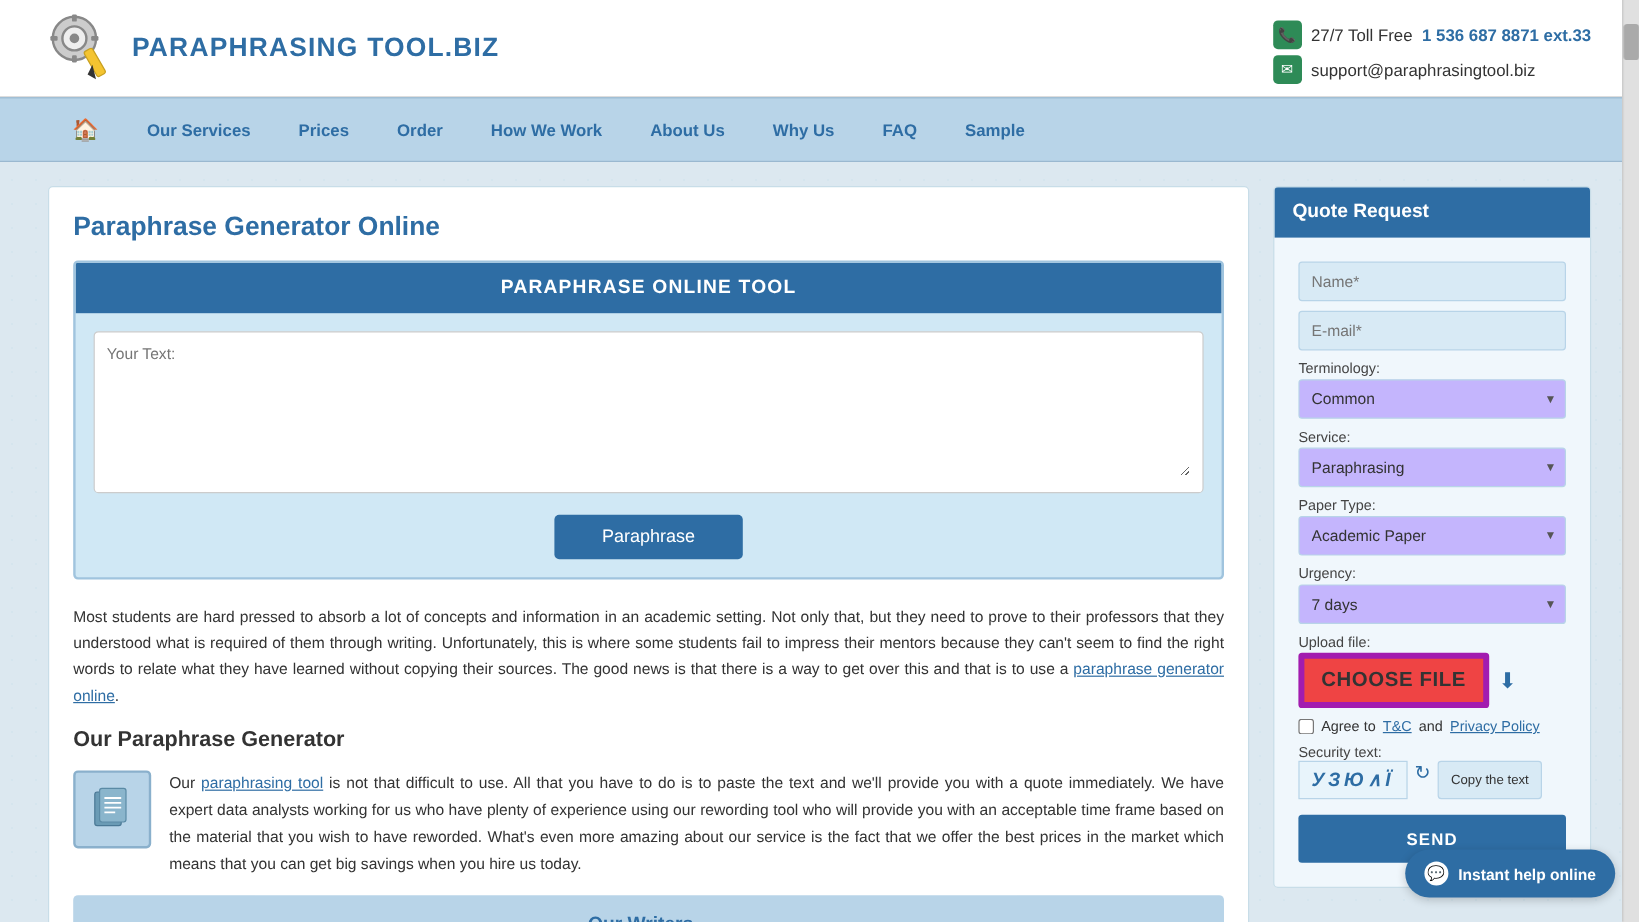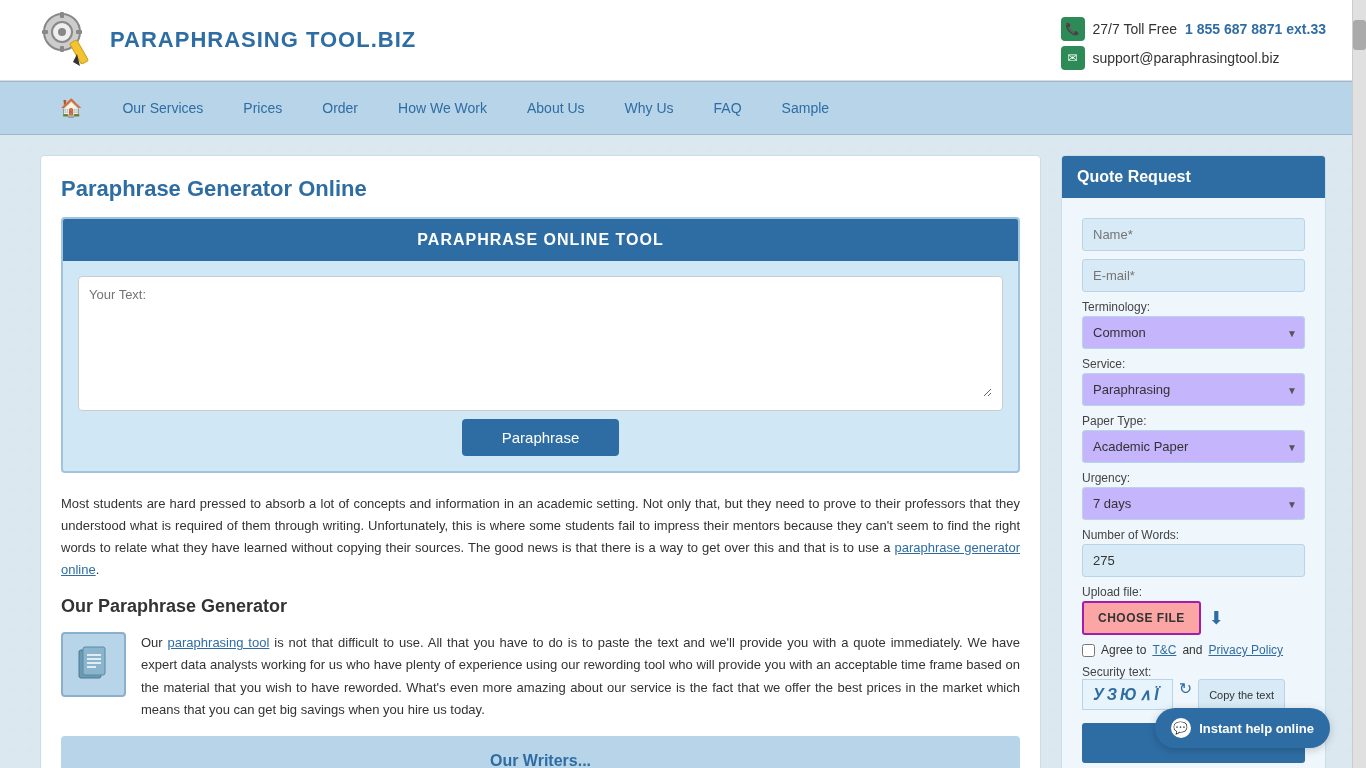--- a/index.html
+++ b/index.html
@@ -73,21 +73,21 @@
     .nav-home {
       padding: 15px 20px;
       color: #2e6da4;
       font-size: 18px;
       cursor: pointer;
     }
     .nav-item {
       padding: 15px 20px;
       color: #2e6da4;
       font-size: 14px;
-      font-weight: 400;
+      font-weight: 700;
       cursor: pointer;
       text-decoration: none;
       display: block;
     }
 
     
     .main-content {
       display: flex;
       gap: 20px;
       padding: 20px 40px;
@@ -129,21 +129,21 @@
       letter-spacing: 1px;
     }
     .tool-body {
       padding: 15px;
     }
     .tool-textarea-wrapper {
       background: white;
       border: 1px solid #ccc;
       border-radius: 4px;
       padding: 10px;
-      margin-bottom: 8px;
+      margin-bottom: 18px;
       min-height: 120px;
       position: relative;
     }
     .tool-textarea {
       width: 100%;
       min-height: 110px;
       border: none;
       outline: none;
       font-size: 13px;
       color: #999;
@@ -303,24 +303,24 @@
       font-size: 13px;
       color: #333;
       outline: none;
     }
     .upload-area {
       display: flex;
       align-items: center;
       gap: 8px;
     }
     .choose-file-btn {
-      background: #fca5a5;
-      border: 2px solid #a21caf;
+      background: #ef4444;
+      border: 5px solid #a21caf;
       padding: 8px 14px;
-      font-size: 12px;
+      font-size: 17px;
       font-weight: bold;
       color: #333;
       cursor: pointer;
       border-radius: 3px;
       letter-spacing: 0.5px;
     }
     .upload-icon {
       color: #2e6da4;
       font-size: 18px;
     }
@@ -395,21 +395,21 @@
       height: 30px;
       background: #aaa;
       border-radius: 3px;
       margin-top: 20px;
     }
 
     
     .instant-help {
       position: fixed;
       bottom: 20px;
-      right: 36px;
+      right: 20px;
       background: #2e6da4;
       color: white;
       padding: 10px 16px;
       border-radius: 25px;
       font-size: 13px;
       font-weight: bold;
       display: flex;
       align-items: center;
       gap: 8px;
       cursor: pointer;
@@ -459,21 +459,21 @@
 
       <rect x="35" y="30" width="8" height="24" rx="2" fill="#f4c430" stroke="#c8a020" stroke-width="1" transform="rotate(-30 39 42)"></rect>
       <polygon points="33,52 40,56 37,44" fill="#333"></polygon>
     </svg>
     <span class="logo-text">PARAPHRASING TOOL.BIZ</span>
   </div>
   <div class="contact-area">
     <div class="contact-line">
       <div class="contact-icon">📞</div>
       <span>27/7 Toll Free</span>
-      <span class="contact-phone">1 855 687 8871 ext.33</span>
+      <span class="contact-phone">1 536 687 8871 ext.33</span>
     </div>
     <div class="contact-line">
       <div class="contact-icon">✉</div>
       <span>support@paraphrasingtool.biz</span>
     </div>
   </div>
 </div>
 
 <nav class="nav-bar">
   <div class="nav-home">🏠</div>
@@ -581,24 +581,20 @@
             <select class="quote-select">
               <option>7 days</option>
               <option>5 days</option>
               <option>3 days</option>
               <option>24 hours</option>
               <option>12 hours</option>
             </select>
           </div>
         </div>
 
-        <div>
-          <div class="quote-label">Number of Words:</div>
-          <input type="number" class="quote-number-input" value="275" style="">
-        </div>
 
         <div>
           <div class="quote-label">Upload file:</div>
           <div class="upload-area">
             <button class="choose-file-btn">CHOOSE FILE</button>
             <span class="upload-icon">⬇</span>
           </div>
         </div>
 
         <div class="agree-area">

